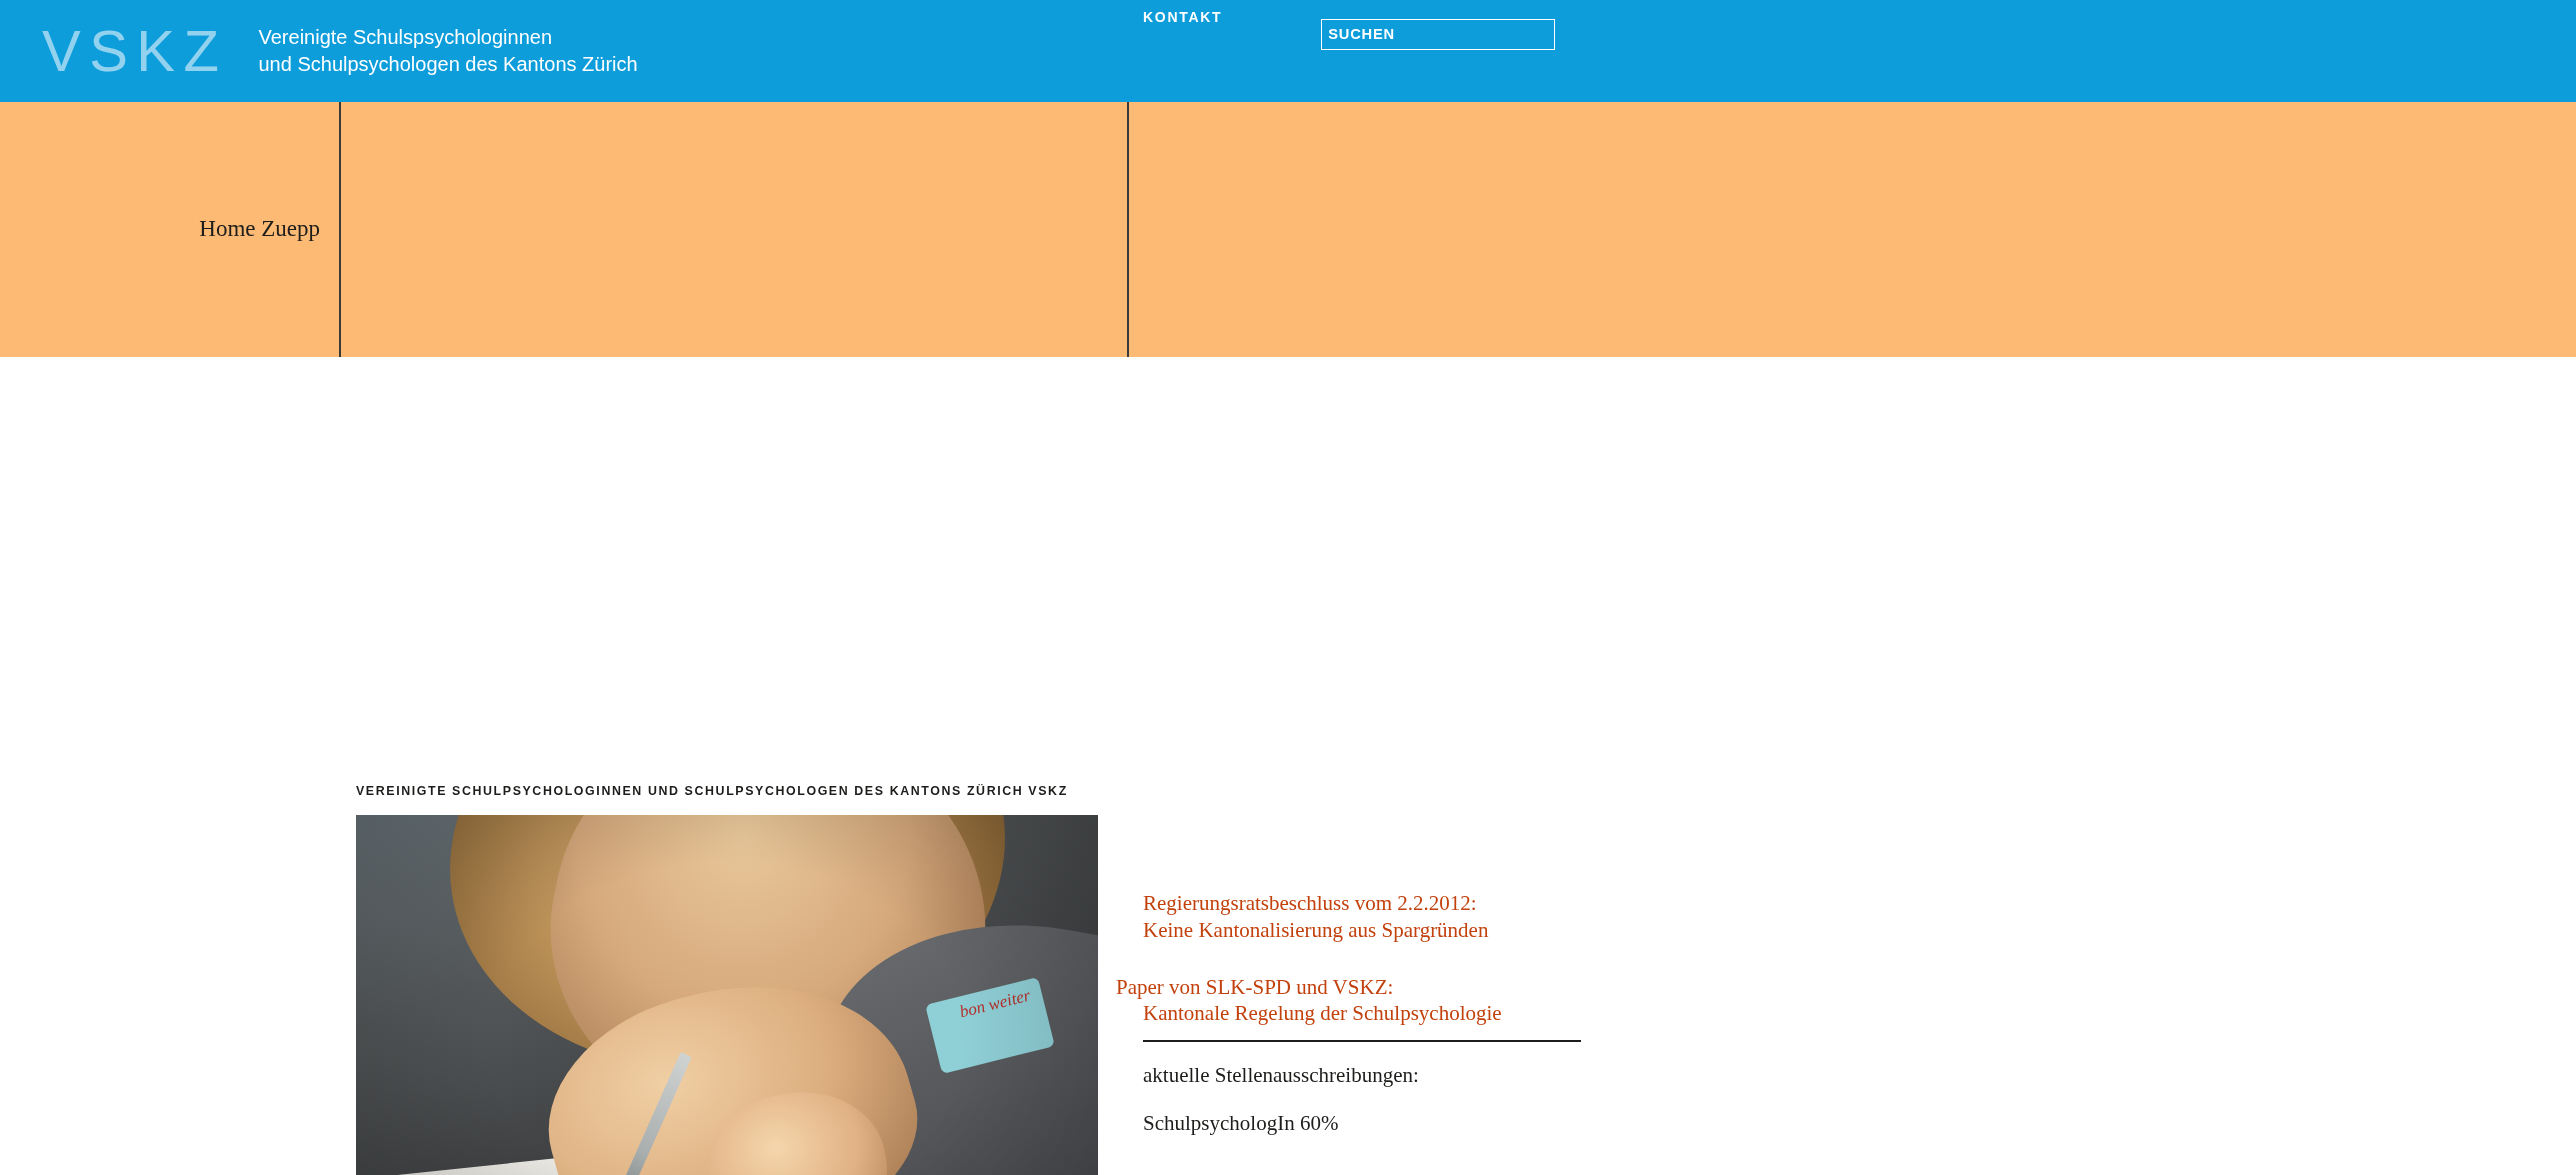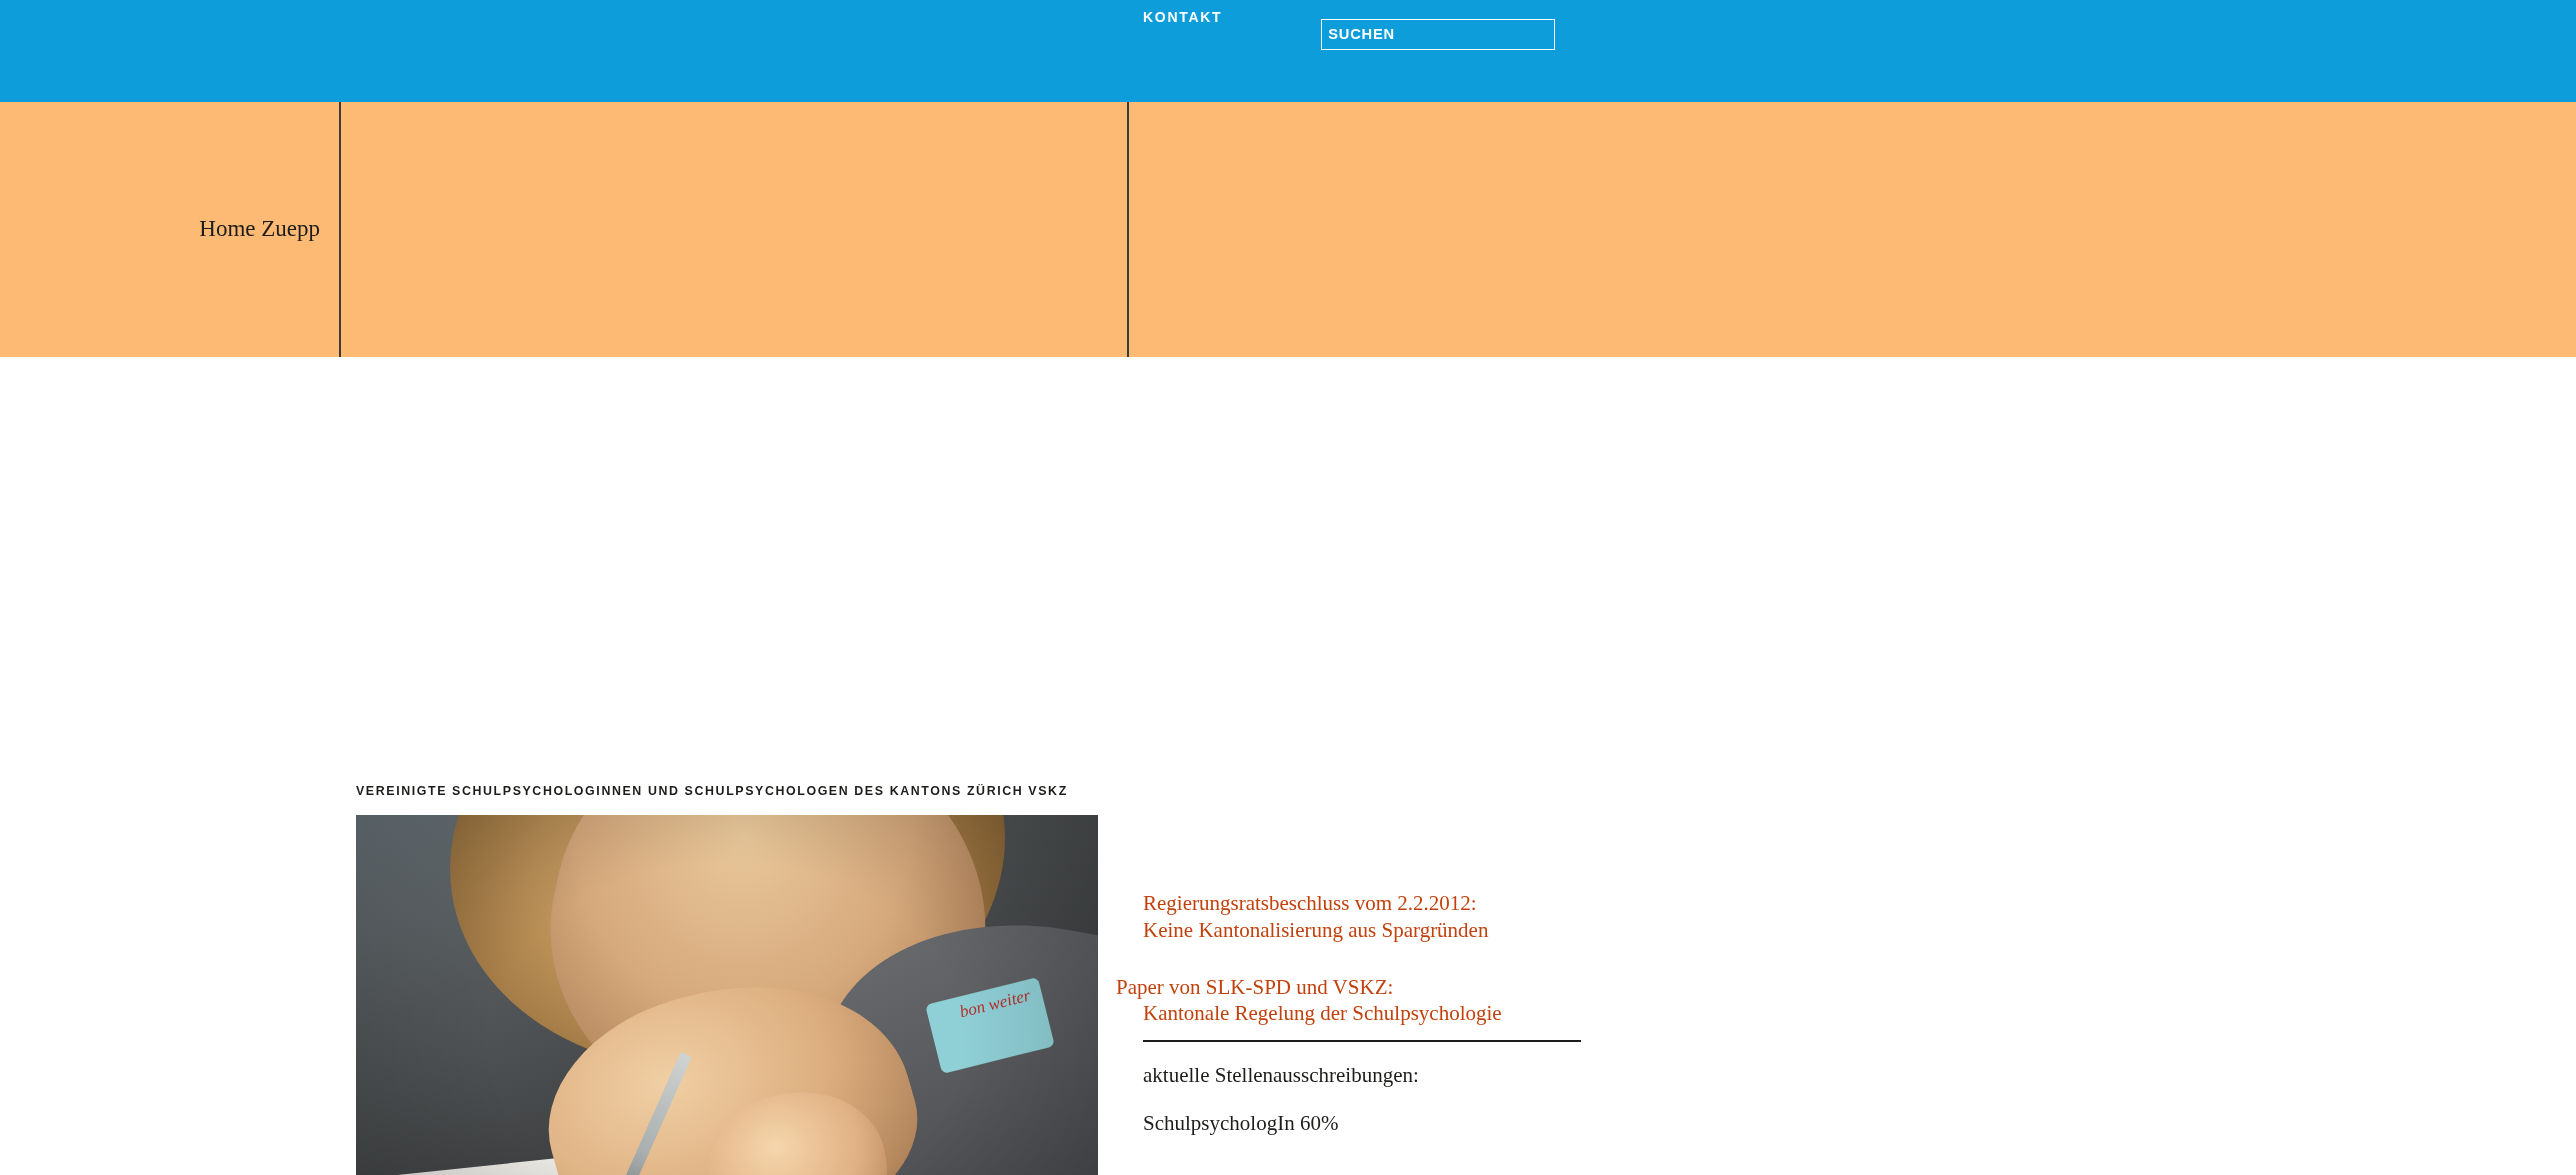--- a/index.html
+++ b/index.html
@@ -262,20 +262,27 @@
     width: 438px;
     height: 1.5px;
     background: #1d1d1b;
   }
 </style>
 </head>
 <body>
 
 <div class="topbar">
 
+  <div class="logo-block">
+    <div class="logo-mark">VSKZ</div>
+    <div class="logo-text">
+      <span>Vereinigte Schulspsychologinnen</span>
+      <span>und Schulpsychologen des Kantons Zürich</span>
+    </div>
+  </div>
 
   <div class="topnav">
     <span>KONTAKT</span>
   </div>
 
   <div class="search-wrap">
     <input class="search-input" type="text" value="" placeholder="SUCHEN" style="">
   </div>
 </div>
 

